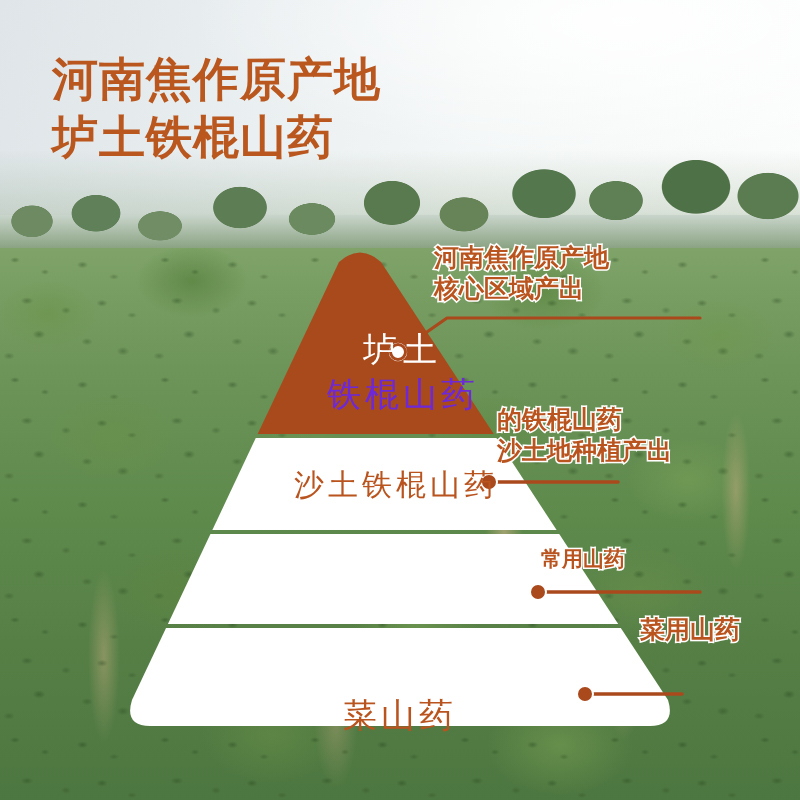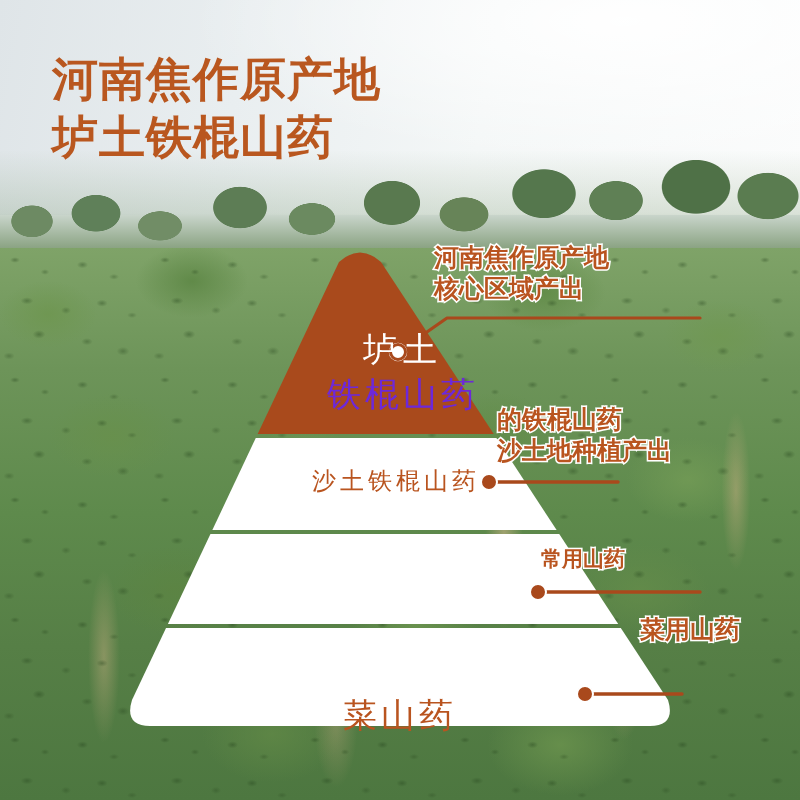--- a/index.html
+++ b/index.html
@@ -99,21 +99,21 @@
   
   .pyramid{position:absolute;left:0;top:0;width:800px;height:800px;}
 
   
   .tier-label{
     position:absolute;text-align:center;white-space:nowrap;
     font-weight:normal;pointer-events:none;
   }
   .tier-top-1{left:0;right:0;top:327px;font-size:34px;color:#ffffff;letter-spacing:6px;}
   .tier-top-2{left:0;right:0;top:372px;font-size:34px;color:#6d28d9;letter-spacing:4px;}
-  .tier-2{left:0;right:8px;top:465px;font-size:24px;color:#b9541f;letter-spacing:4px;}
+  .tier-2{left:0;right:8px;top:465px;font-size:30px;color:#b9541f;letter-spacing:4px;}
   .tier-3{left:0;right:0;top:561px;font-size:34px;color:#b9541f;letter-spacing:4px;}
   .tier-4{left:0;right:0;top:693px;font-size:34px;color:#b9541f;letter-spacing:4px;}
   .tier-top-1,.tier-top-2{text-indent:6px;}
 
   
   .anno{position:absolute;white-space:nowrap;font-weight:bold;color:#b9541f;
         line-height:1.22;
         -webkit-text-stroke:3px #ffffff;paint-order:stroke fill;}
   .anno-1{left:434px;top:243px;font-size:25px;}
   .anno-2{left:497px;top:405px;font-size:25px;}

